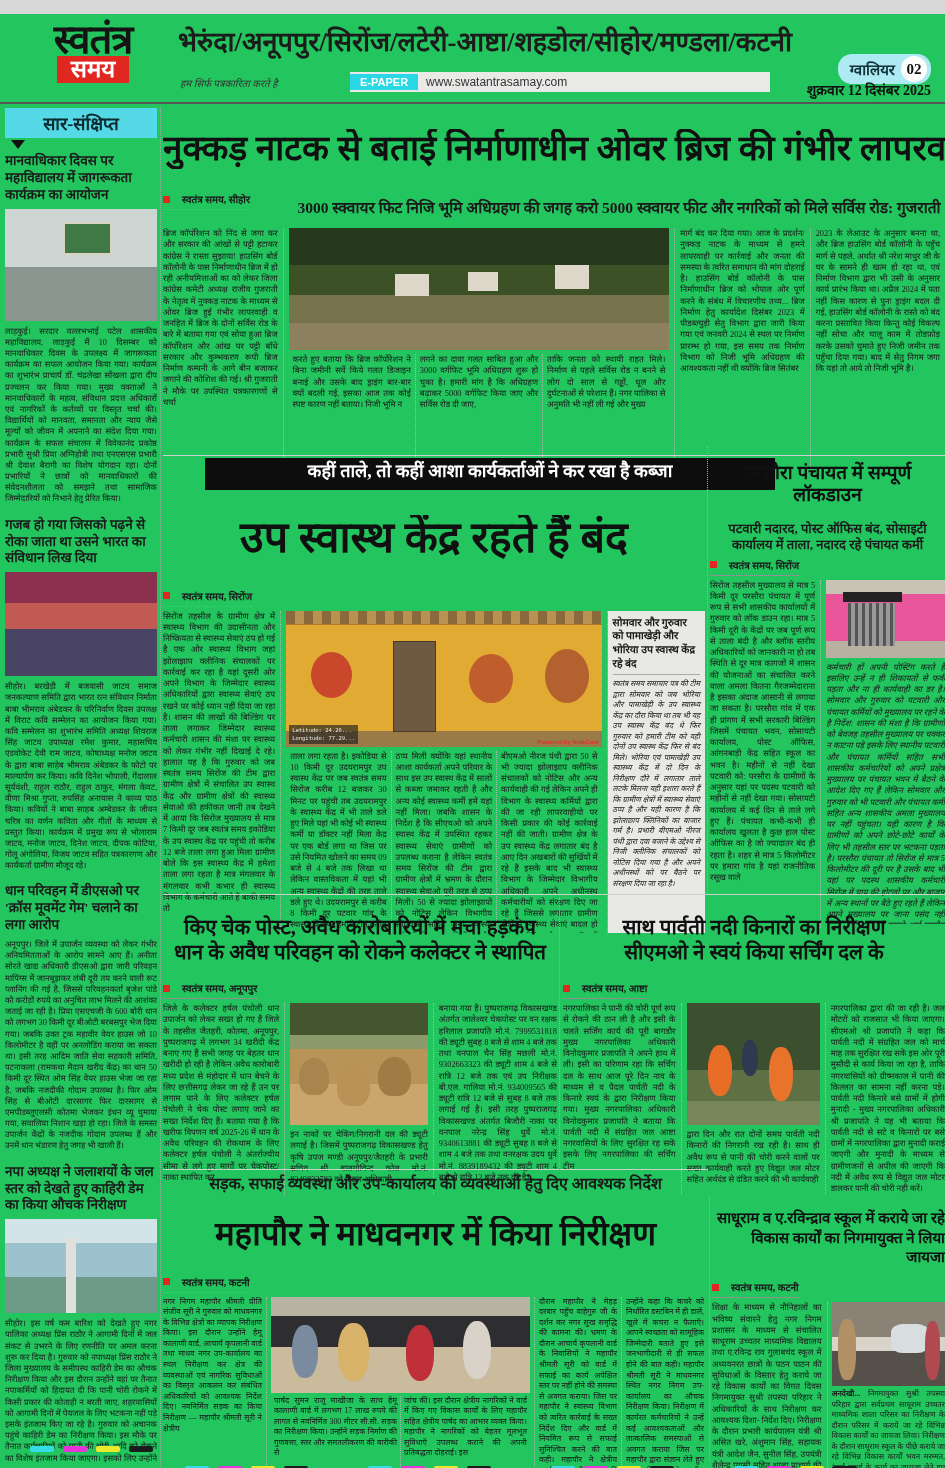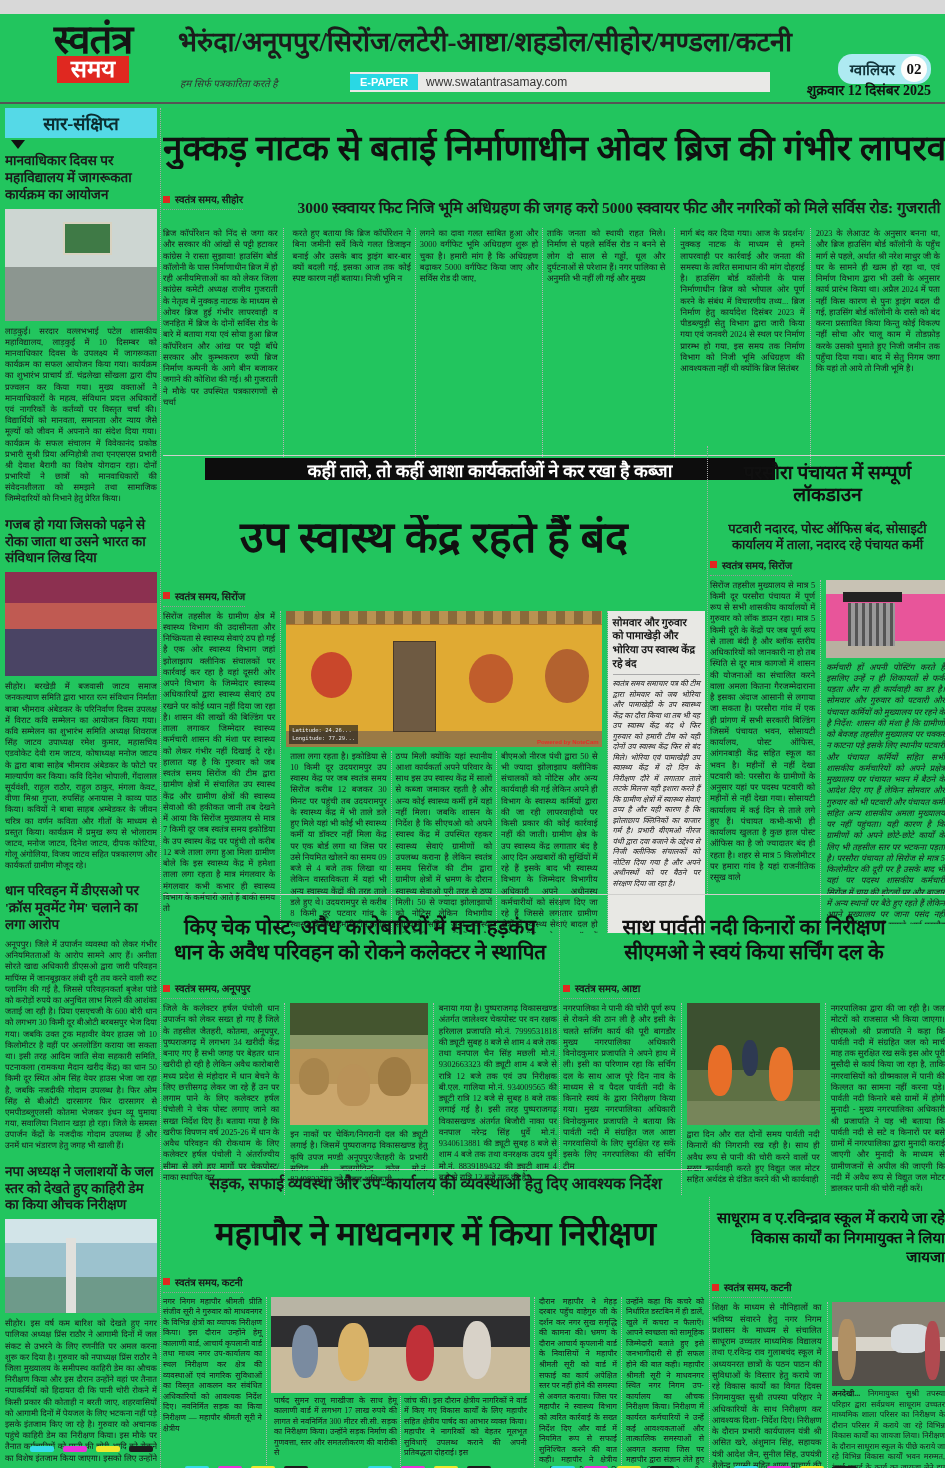--- a/index.html
+++ b/index.html
@@ -19,21 +19,21 @@
   .page-circle{background:#fdfdfb;border-radius:50%;width:26px;height:26px;display:flex;
                align-items:center;justify-content:center;font-weight:bold;font-size:15px;color:#111;}
   .tagline{position:absolute;left:180px;top:62px;width:165px;font-size:10px;font-style:italic;color:#333;}
   .url-bar{position:absolute;left:350px;top:58px;width:420px;height:20px;background:#e9e9e7;
            display:flex;align-items:center;}
   .epaper-chip{background:#29d8e4;color:#fff;font-family:"Liberation Sans",sans-serif;
                font-weight:bold;font-size:11px;padding:2px 10px;margin-right:8px;}
   .website{font-family:"Liberation Sans",sans-serif;font-size:12px;color:#333;}
   .date-line{position:absolute;right:14px;top:66px;font-weight:bold;font-size:14px;color:#111;}
   
-  .byline{display:flex;align-items:center;gap:5px;font-weight:bold;font-size:10px;
+  .byline{display:flex;align-items:center;gap:12px;font-weight:bold;font-size:10px;
           border-bottom:1px dotted #999;padding-bottom:3px;margin-bottom:4px;width:fit-content;}
   .byline .sq{width:7px;height:7px;background:#e02820;flex:0 0 auto;}
   .col{font-size:8.4px;line-height:1.34;text-align:justify;overflow:hidden;}
   .colsep{border-right:1px dotted #b5b5b5;}
   .photo{position:relative;overflow:hidden;background:#888;}
   .vline{position:absolute;width:0;border-left:1px dotted #a9a9a9;}
   .hline{position:absolute;height:0;border-top:1px solid #cfcfcc;}
   .headline{font-weight:bold;color:#101010;}
   
   .sidebar{position:absolute;left:5px;top:94px;width:152px;height:1356px;overflow:hidden;}
@@ -46,27 +46,27 @@
   .sb-body{font-size:8.3px;line-height:1.35;text-align:justify;}
   .sb-photo{width:100%;margin-bottom:5px;}
   
   .art-bridge{position:absolute;left:163px;top:92px;width:782px;height:348px;}
   .bridge-head{font-size:35px;text-align:center;line-height:1.12;white-space:nowrap;overflow:hidden;}
   .bridge-meta{position:relative;height:34px;margin-top:4px;}
   .bridge-sub{position:absolute;left:130px;right:0;top:4px;font-weight:bold;font-size:15.5px;
               text-align:center;white-space:nowrap;overflow:hidden;}
   .bridge-body{display:flex;height:245px;margin-top:2px;}
   .b-c1{width:118px;padding-right:5px;}
-  .b-center{width:392px;padding:0 5px;display:flex;flex-direction:row;}
+  .b-center{width:392px;padding:0 5px;display:flex;flex-direction:column;}
   .b-photo{height:122px;margin-bottom:4px;}
   .b-subcols{display:flex;flex:1;overflow:hidden;}
   .b-subcols .col{flex:1;padding:0 4px;}
   .b-c5,.b-c6{width:128px;padding:0 5px;}
   
-  .banner{position:absolute;left:205px;top:444px;width:570px;height:22px;background:#0d0d0d;
+  .banner{position:absolute;left:205px;top:444px;width:570px;height:32px;background:#0d0d0d;
           color:#fff;font-weight:bold;font-size:18px;text-align:center;line-height:26px;
           overflow:hidden;white-space:nowrap;}
   .art-health{position:absolute;left:163px;top:472px;width:542px;height:408px;}
   .health-head{font-size:43px;text-align:center;line-height:1.05;white-space:nowrap;overflow:hidden;}
   .health-body{display:flex;height:322px;margin-top:4px;}
   .h-c1{width:118px;padding-right:5px;}
   .h-center{width:332px;padding:0 5px;display:flex;flex-direction:column;}
   .h-photo{height:136px;margin-bottom:4px;background:
      linear-gradient(180deg,#b4762a 0 10%,#e0aa33 10% 88%,#9a7a46 88% 100%);}
   .h-door{position:absolute;left:34%;top:22%;width:13%;height:66%;background:#6e5a42;border:1px solid #4a3a28;}

